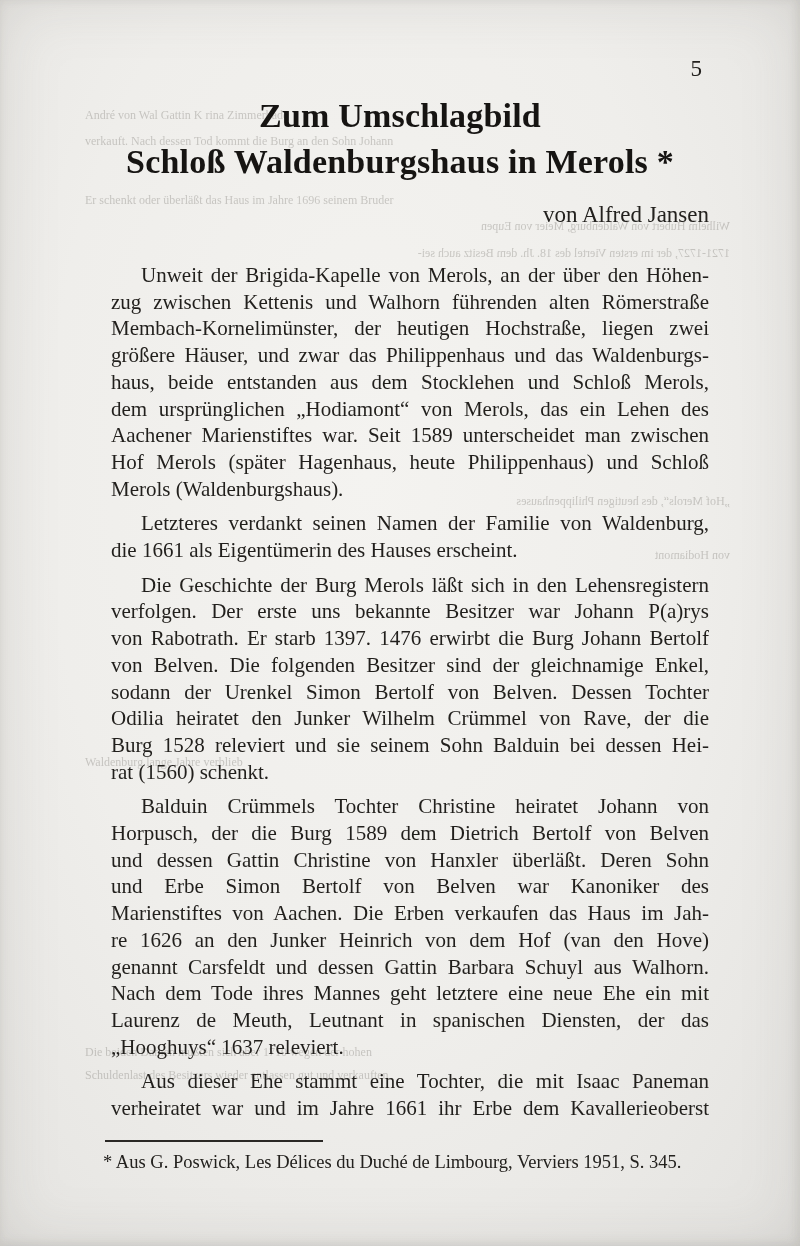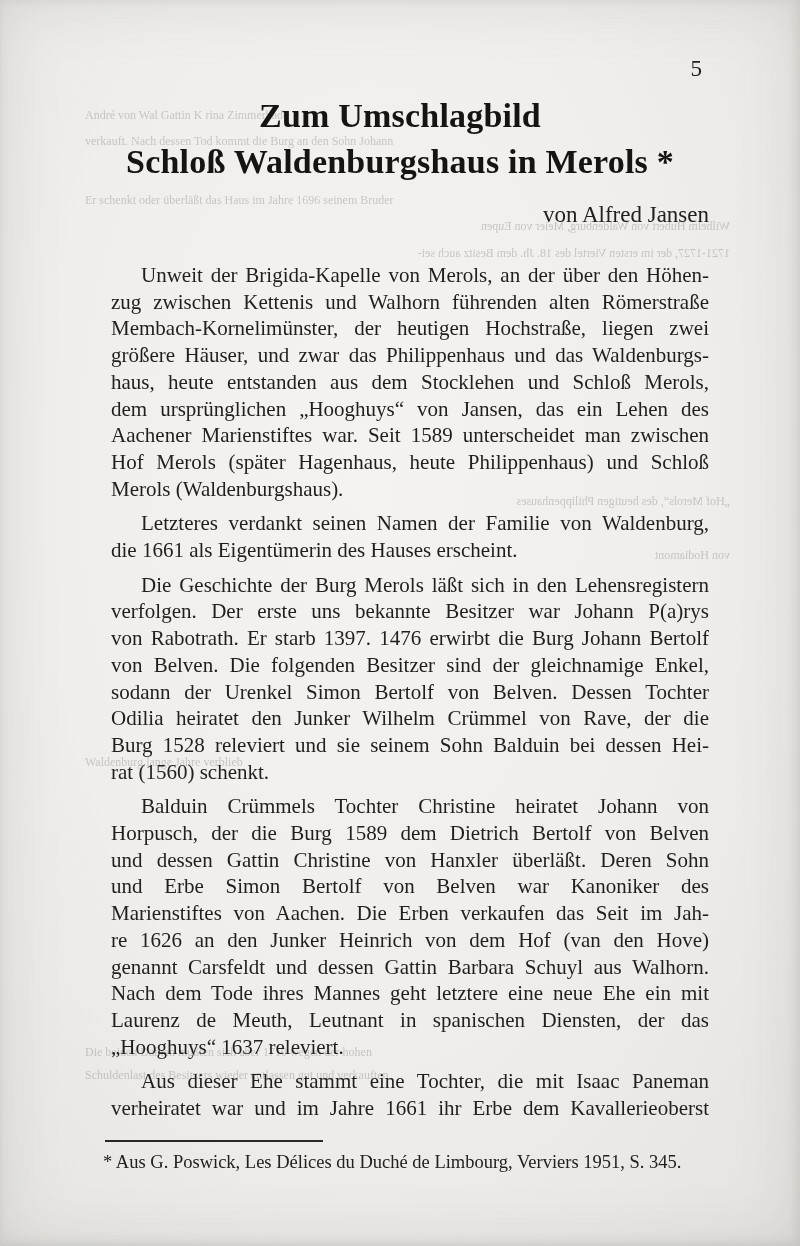--- a/index.html
+++ b/index.html
@@ -88,22 +88,22 @@
     </div>
 
     <div class="byline">von Alfred Jansen</div>
 
     <div class="body-text">
         <div class="para">
           <div class="line first">Unweit der Brigida-Kapelle von Merols, an der über den Höhen-</div>
           <div class="line">zug zwischen Kettenis und Walhorn führenden alten Römerstraße</div>
           <div class="line">Membach-Kornelimünster, der heutigen Hochstraße, liegen zwei</div>
           <div class="line">größere Häuser, und zwar das Philippenhaus und das Waldenburgs-</div>
-          <div class="line">haus, heute entstanden aus dem Stocklehen und Schloß Merols,</div>
-          <div class="line">dem ursprünglichen „Hooghuys“ von Jansen, das ein Lehen des</div>
+          <div class="line">haus, beide entstanden aus dem Stocklehen und Schloß Merols,</div>
+          <div class="line">dem ursprünglichen „Hodiamont“ von Merols, das ein Lehen des</div>
           <div class="line">Aachener Marienstiftes war. Seit 1589 unterscheidet man zwischen</div>
           <div class="line">Hof Merols (später Hagenhaus, heute Philippenhaus) und Schloß</div>
           <div class="line last">Merols (Waldenburgshaus).</div>
         </div>
         <div class="para">
           <div class="line first">Letzteres verdankt seinen Namen der Familie von Waldenburg,</div>
           <div class="line last">die 1661 als Eigentümerin des Hauses erscheint.</div>
         </div>
         <div class="para">
           <div class="line first">Die Geschichte der Burg Merols läßt sich in den Lehensregistern</div>
@@ -113,21 +113,21 @@
           <div class="line">sodann der Urenkel Simon Bertolf von Belven. Dessen Tochter</div>
           <div class="line">Odilia heiratet den Junker Wilhelm Crümmel von Rave, der die</div>
           <div class="line">Burg 1528 releviert und sie seinem Sohn Balduin bei dessen Hei-</div>
           <div class="line last">rat (1560) schenkt.</div>
         </div>
         <div class="para">
           <div class="line first">Balduin Crümmels Tochter Christine heiratet Johann von</div>
           <div class="line">Horpusch, der die Burg 1589 dem Dietrich Bertolf von Belven</div>
           <div class="line">und dessen Gattin Christine von Hanxler überläßt. Deren Sohn</div>
           <div class="line">und Erbe Simon Bertolf von Belven war Kanoniker des</div>
-          <div class="line">Marienstiftes von Aachen. Die Erben verkaufen das Seit im Jah-</div>
+          <div class="line">Marienstiftes von Aachen. Die Erben verkaufen das Haus im Jah-</div>
           <div class="line">re 1626 an den Junker Heinrich von dem Hof (van den Hove)</div>
           <div class="line">genannt Carsfeldt und dessen Gattin Barbara Schuyl aus Walhorn.</div>
           <div class="line">Nach dem Tode ihres Mannes geht letztere eine neue Ehe ein mit</div>
           <div class="line">Laurenz de Meuth, Leutnant in spanischen Diensten, der das</div>
           <div class="line last">„Hooghuys“ 1637 releviert.</div>
         </div>
         <div class="para">
           <div class="line first">Aus dieser Ehe stammt eine Tochter, die mit Isaac Paneman</div>
           <div class="line">verheiratet war und im Jahre 1661 ihr Erbe dem Kavallerieoberst</div>
         </div>

